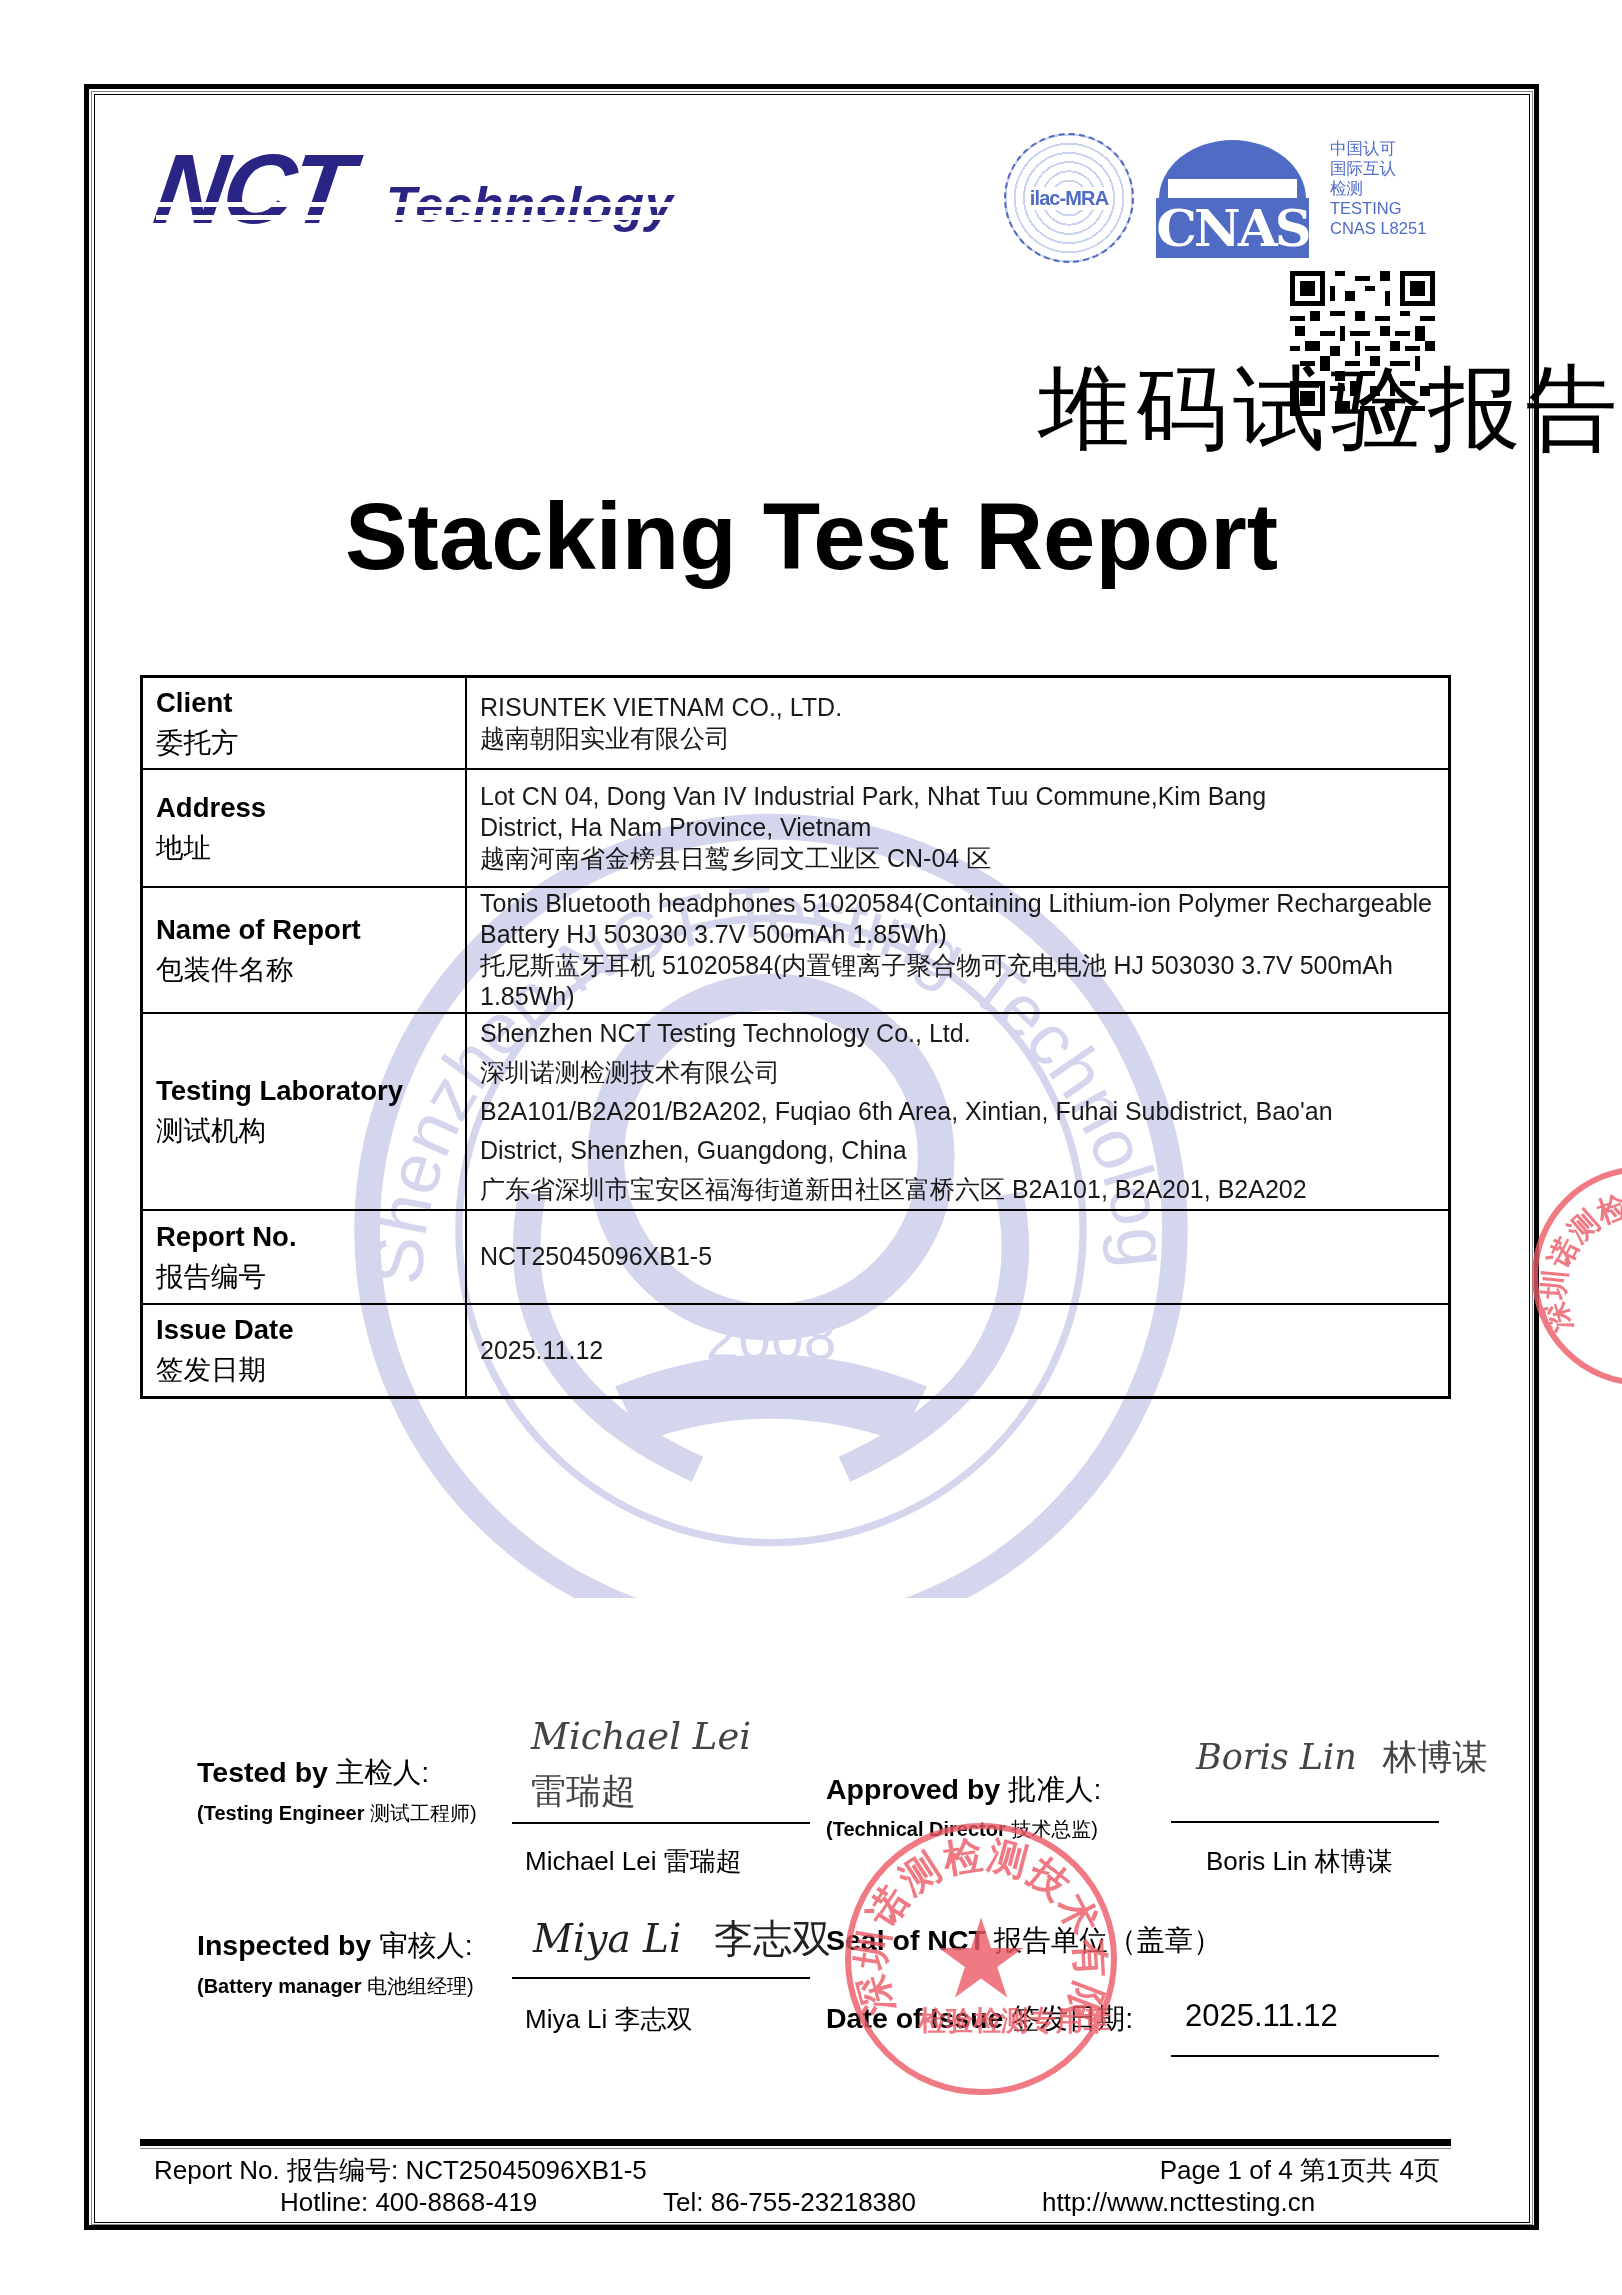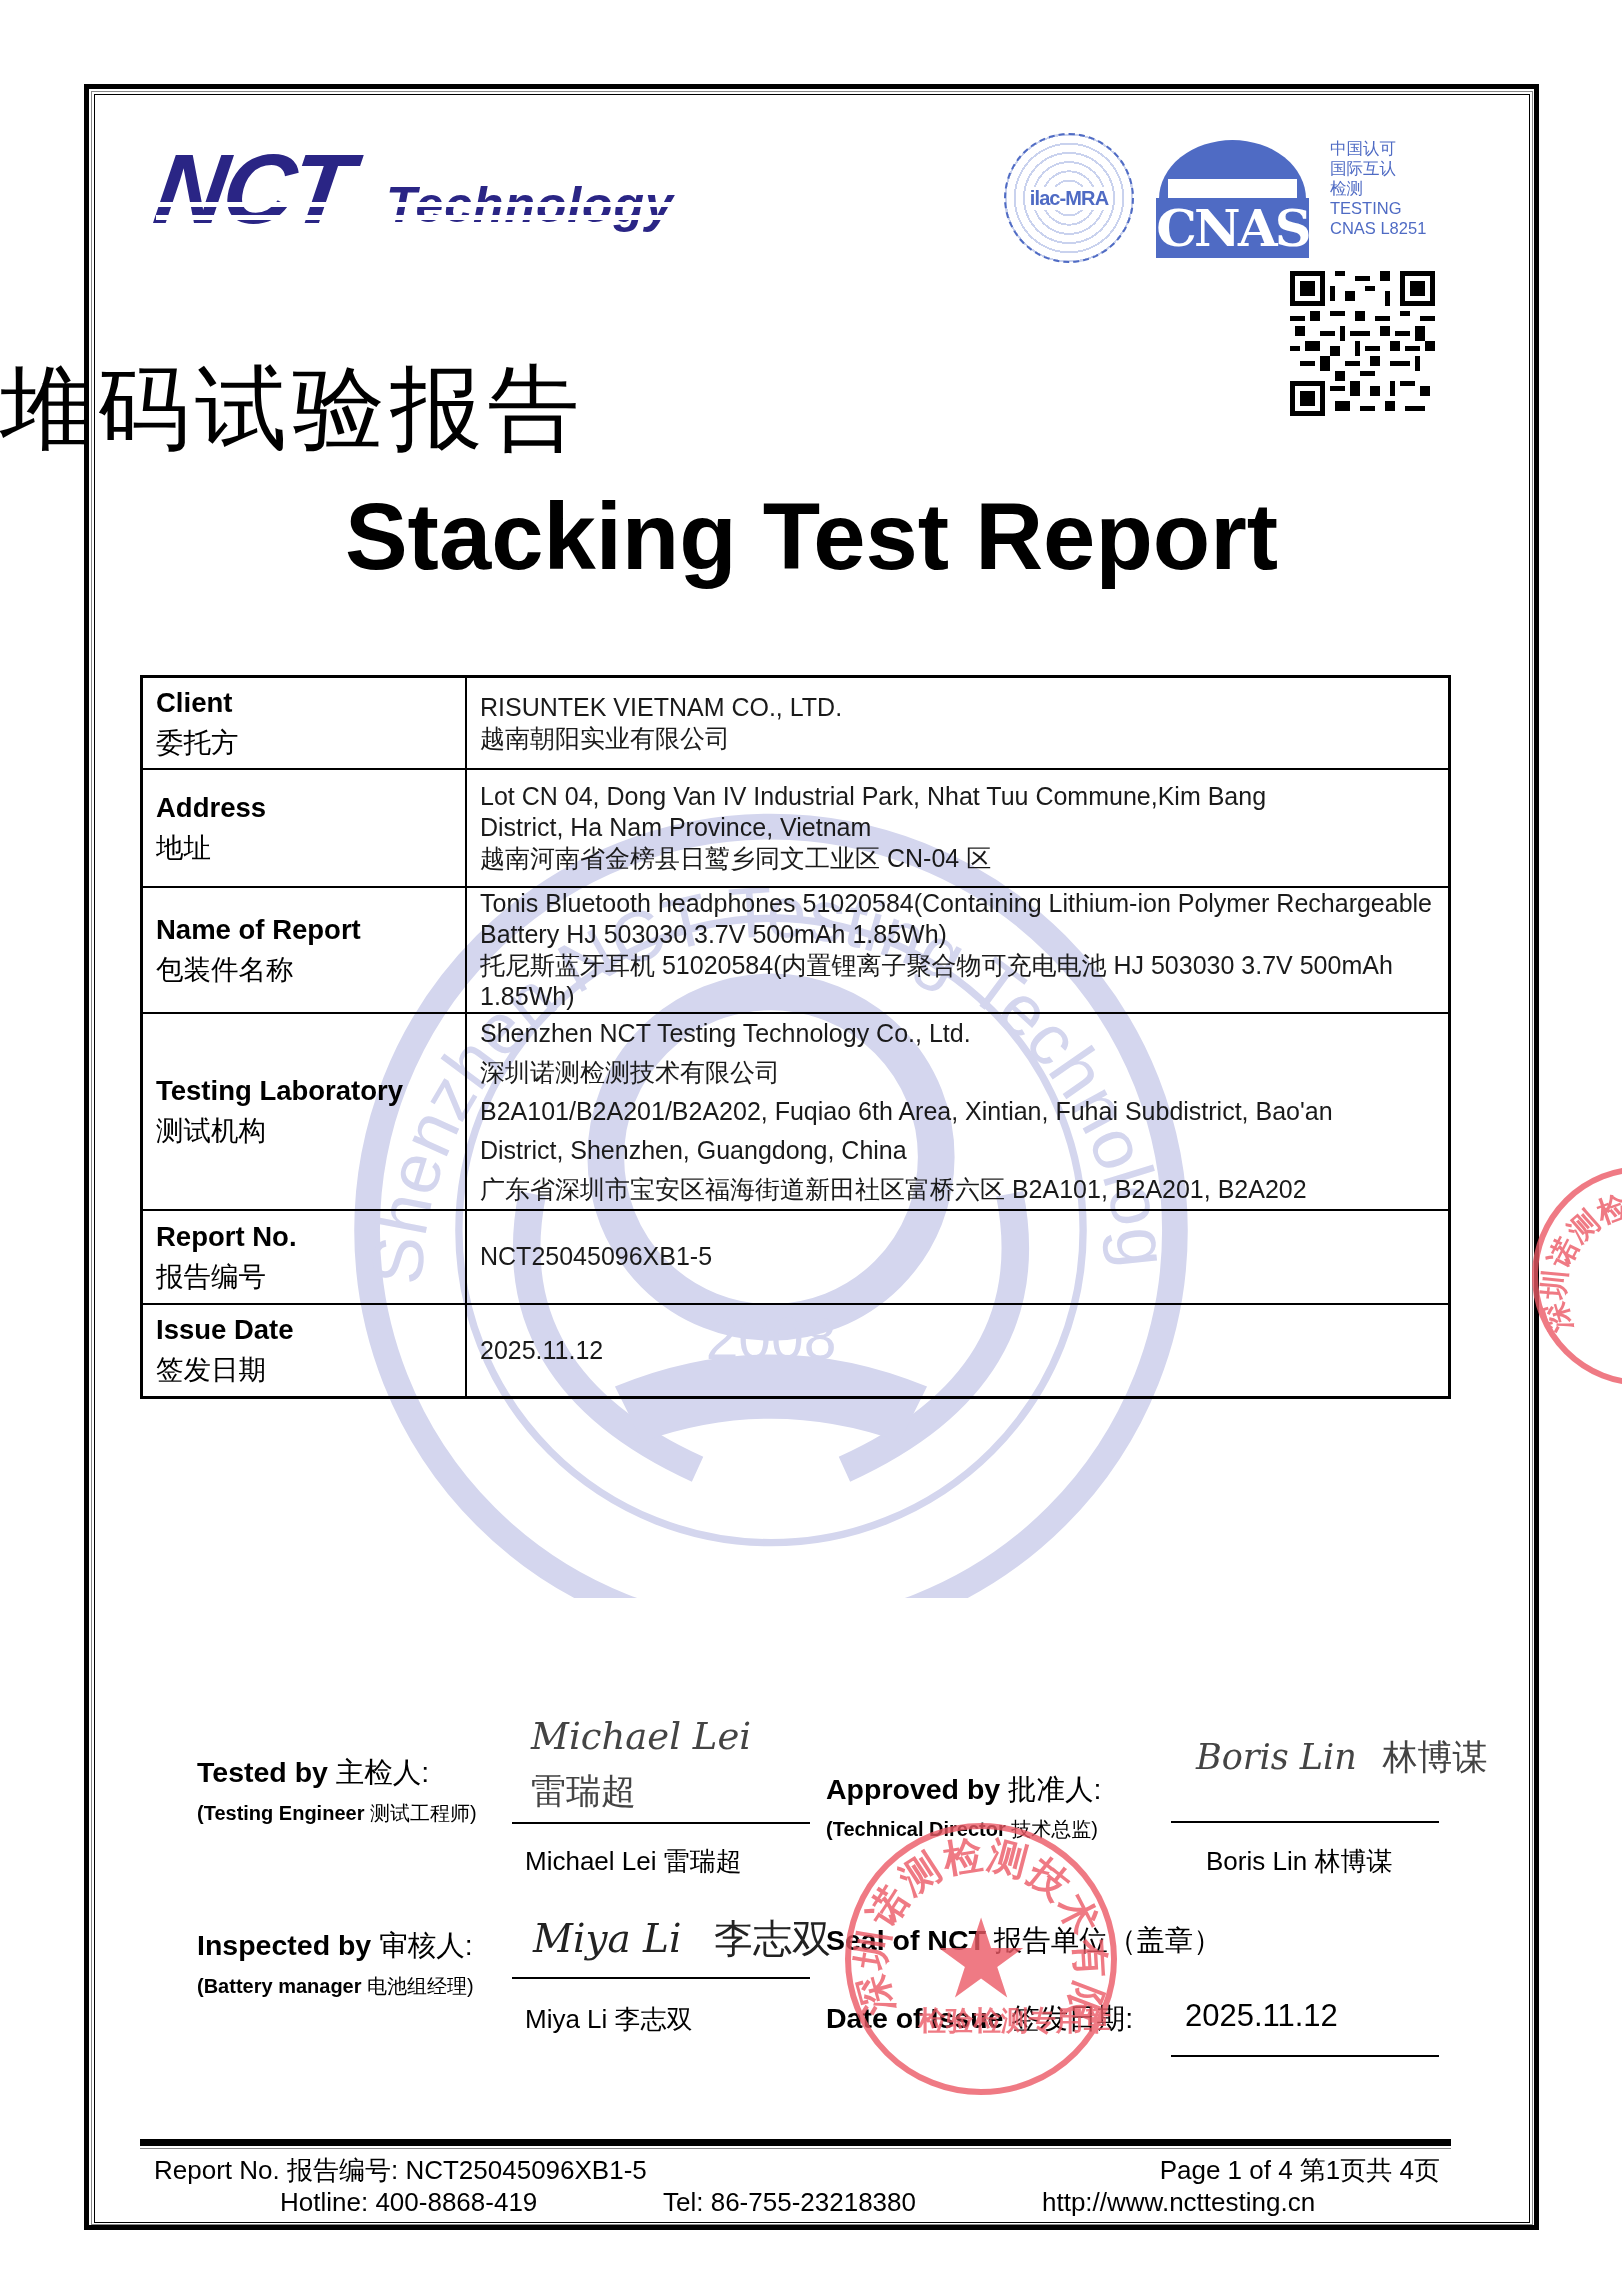--- a/index.html
+++ b/index.html
@@ -31,21 +31,21 @@
   .cnas { position: absolute; left: 1159px; top: 140px; width: 147px; height: 118px; border-radius: 50%;
           background: #4f6bc4; display: flex; align-items: flex-end; justify-content: center; }
   .cnas span { color: #fff; background: #4f6bc4; font-weight: bold; font-size: 51px; font-family: "DejaVu Serif", serif;
                letter-spacing: -2.8px; position: relative; z-index: 2; }
   .cnas::before { content: ""; position: absolute; left: 9.2px; right: 9.2px; top: 39px; height: 40px; background: #fff; }
   .cnas-text { position: absolute; left: 1330px; top: 138px; color: #4f6bc4; font-weight: normal; font-size: 16.5px; line-height: 20px; }
   .qr { position: absolute; left: 1290px; top: 271px; width: 145px; height: 145px; background: #fff; }
   .qr svg { width: 145px; height: 145px; display: block; }
 
   
-  .title-cn { position: absolute; left: 0; width: 1623px; top: 354px; text-align: left; font-family: "DejaVu Serif", serif;
+  .title-cn { position: absolute; left: 0; width: 1623px; top: 354px; text-align: right; font-family: "DejaVu Serif", serif;
               font-size: 92px; line-height: 110px; letter-spacing: 5.5px; }
   .title-en { position: absolute; left: 0; width: 1623px; top: 482px; text-align: center; font-weight: bold;
               font-size: 94px; line-height: 110px; }
 
   
   .watermark { position: absolute; left: 312px; top: 808px; width: 918px; height: 790px; pointer-events: none; z-index: 0; }
 
   
   .info-table { position: absolute; left: 140px; top: 675px; width: 1311px; border-collapse: collapse; z-index: 1;
                 border: 3.7px solid #000; }

